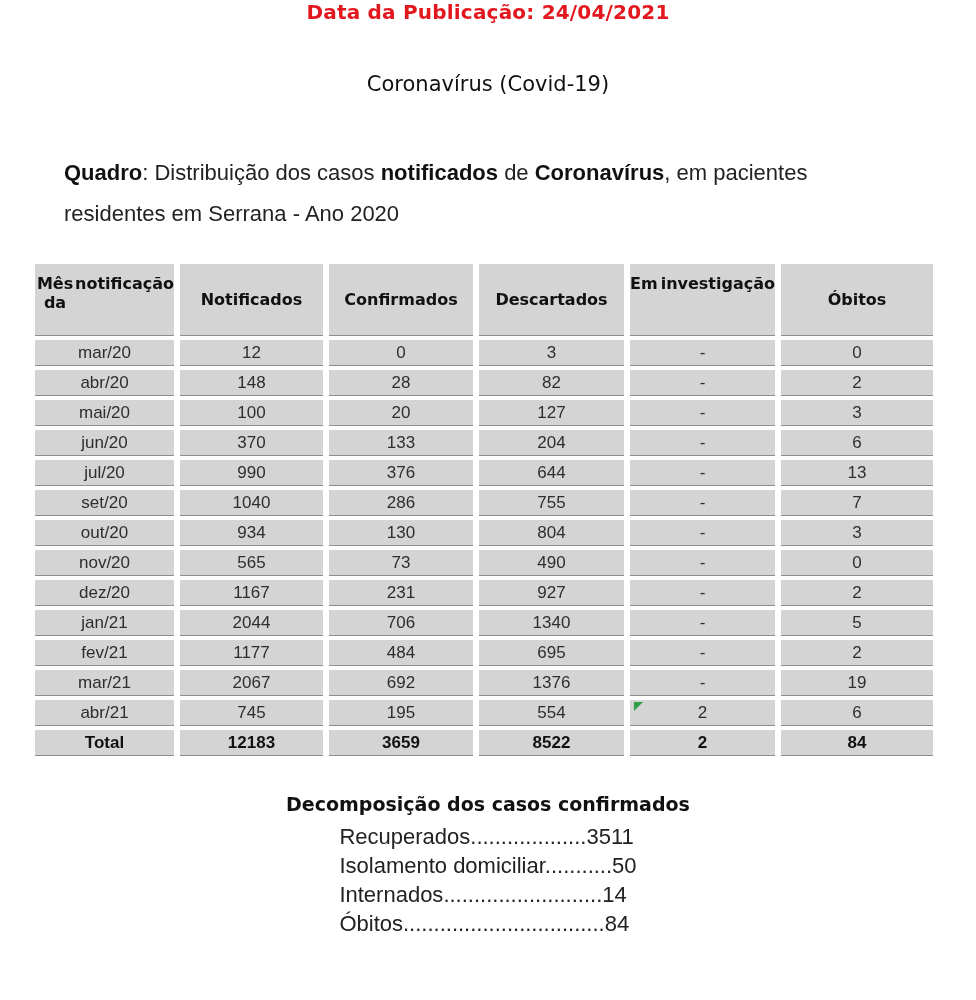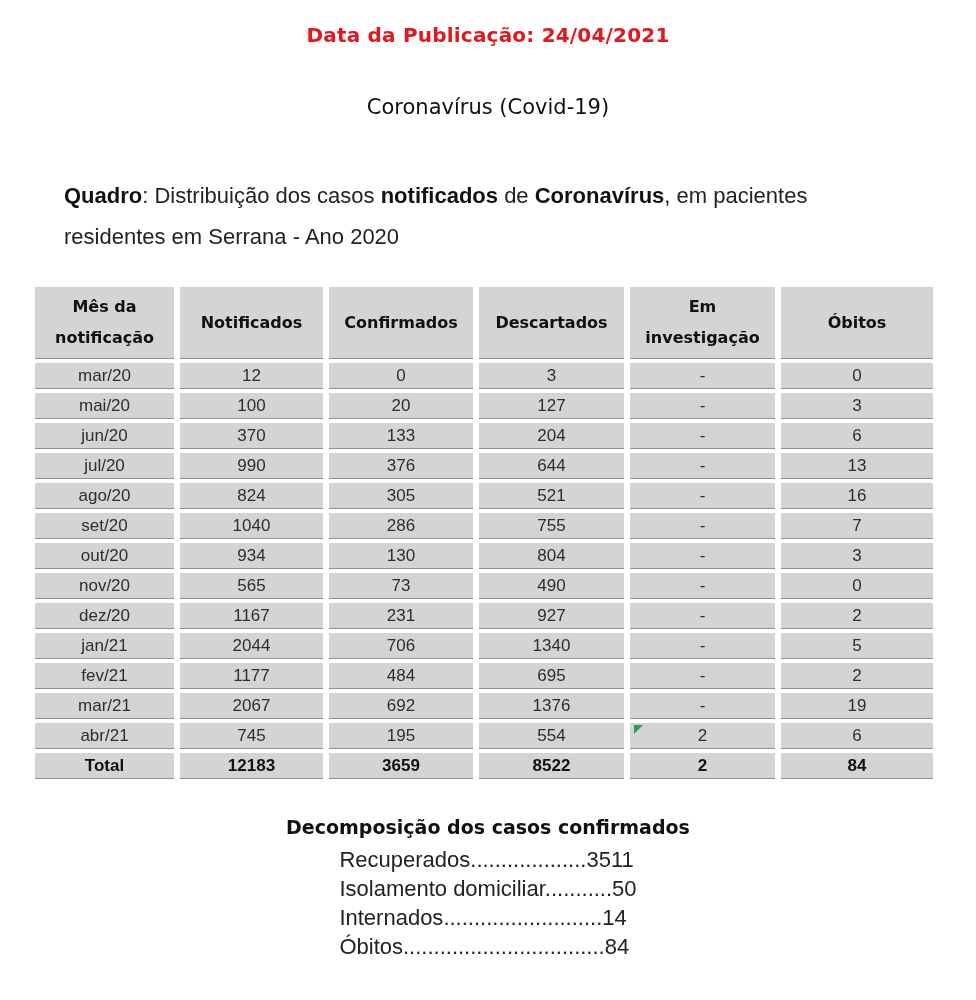--- a/index.html
+++ b/index.html
@@ -8,21 +8,21 @@
     --cell-edge:#8f8f8f;
     --flag:#2f9e44;
     --ink:#1c1c1c;
   }
   *{box-sizing:border-box;}
   html,body{margin:0;padding:0;}
   body{
     width:976px;height:1000px;overflow:hidden;background:#ffffff;
     font-family:"Liberation Sans",sans-serif;color:var(--ink);
   }
-  .top{ text-align:center; padding-top:23px; }
+  .top{ text-align:center; }
   .red-line{
     font-family:"DejaVu Sans",sans-serif;font-weight:bold;font-size:20px;
     color:var(--accent);margin:0 0 17px 0;letter-spacing:.2px;
   }
   .doc-title{
     font-family:"DejaVu Sans",sans-serif;font-weight:normal;font-size:21px;
     color:#111;margin:48px 0 0 0;
   }
   .caption{
     margin:56px 0 0 64px;width:832px;
@@ -36,21 +36,21 @@
   table.cases th, table.cases td{
     background:var(--cell-bg);
     border-bottom:1px solid var(--cell-edge);
     text-align:center;vertical-align:middle;padding:0;
   }
   table.cases th{
     height:72px;font-family:"DejaVu Sans",sans-serif;font-weight:bold;
     font-size:16px;color:#111;
   }
   .hdr-split{
-    display:flex;flex-direction:column;justify-content:space-between;
+    display:flex;flex-direction:row;justify-content:space-between;
     height:64px;padding:6px 0 8px 0;
   }
   table.cases td{ height:26px;font-size:17px;color:#2e2e2e; }
   table.cases tr.total td{
     font-weight:bold;color:#111;
   }
   td.flagged{position:relative;}
   .flag{
     position:absolute;top:2px;left:4px;width:0;height:0;
     border-top:9px solid var(--flag);border-right:9px solid transparent;
@@ -107,20 +107,28 @@
   <tbody>
       <tr>
         <td>mar/20</td>
         <td>12</td>
         <td>0</td>
         <td>3</td>
         <td>-</td>
         <td>0</td>
       </tr>
       <tr>
+        <td>abr/20</td>
+        <td>148</td>
+        <td>28</td>
+        <td>82</td>
+        <td>-</td>
+        <td>2</td>
+      </tr>
+      <tr>
         <td>mai/20</td>
         <td>100</td>
         <td>20</td>
         <td>127</td>
         <td>-</td>
         <td>3</td>
       </tr>
       <tr>
         <td>jun/20</td>
         <td>370</td>
@@ -129,28 +137,20 @@
         <td>-</td>
         <td>6</td>
       </tr>
       <tr>
         <td>jul/20</td>
         <td>990</td>
         <td>376</td>
         <td>644</td>
         <td>-</td>
         <td>13</td>
-      </tr>
-      <tr>
-        <td>ago/20</td>
-        <td>824</td>
-        <td>305</td>
-        <td>521</td>
-        <td>-</td>
-        <td>16</td>
       </tr>
       <tr>
         <td>set/20</td>
         <td>1040</td>
         <td>286</td>
         <td>755</td>
         <td>-</td>
         <td>7</td>
       </tr>
       <tr>

